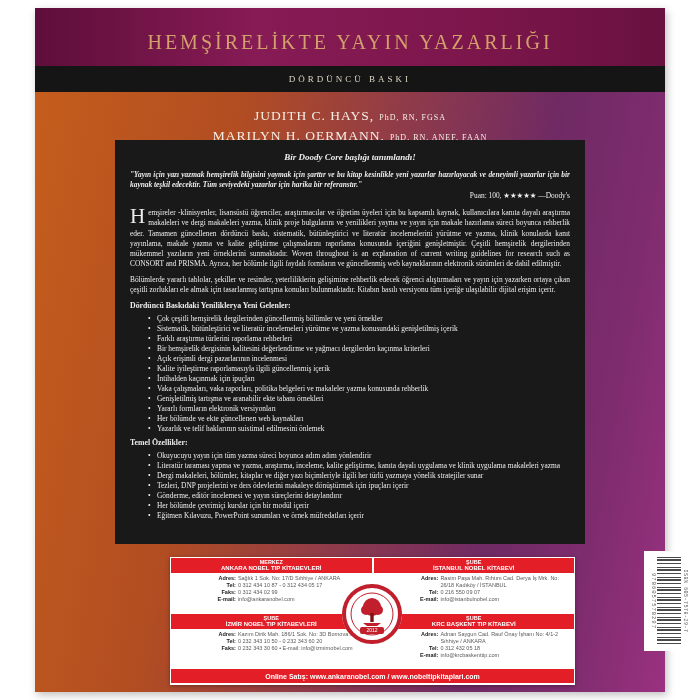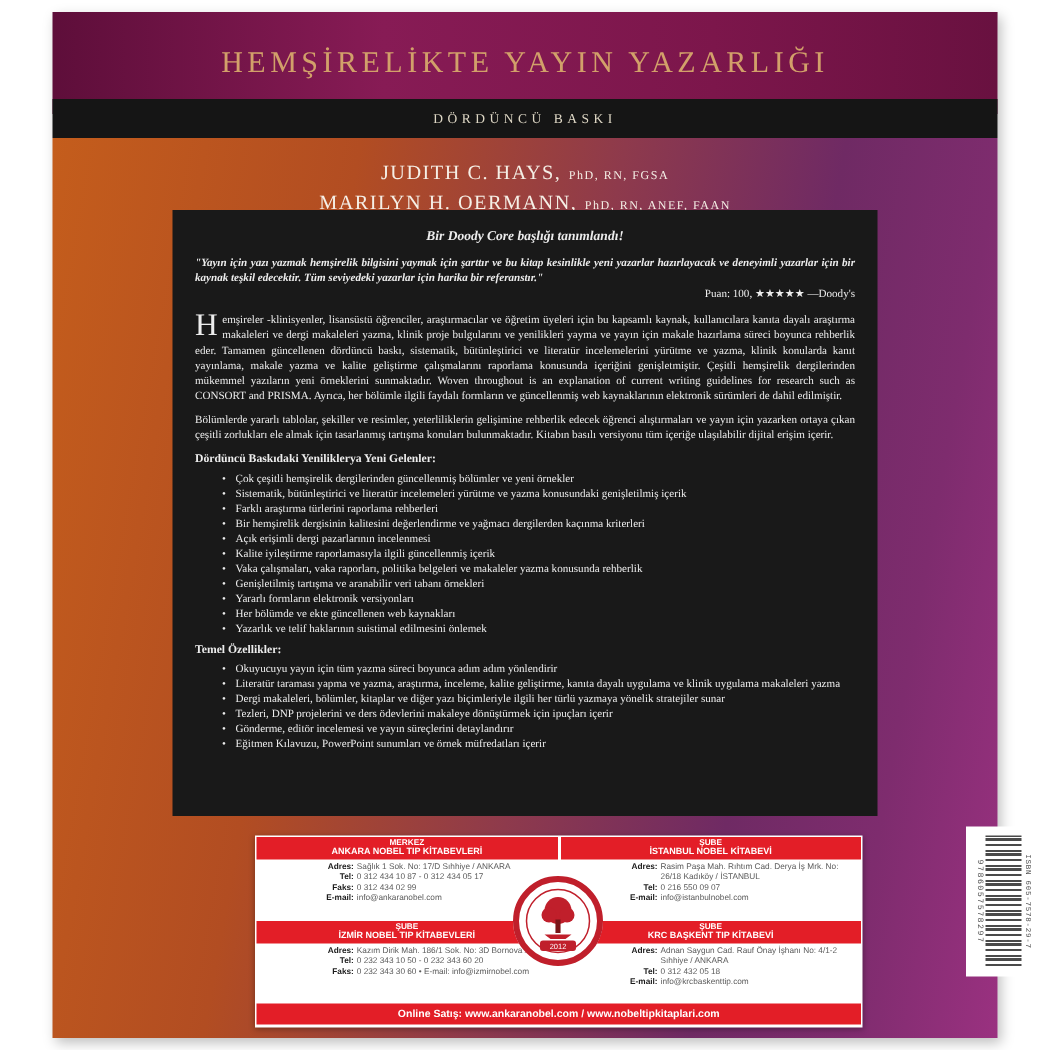--- a/index.html
+++ b/index.html
@@ -95,34 +95,36 @@
     <div class="para">Bölümlerde yararlı tablolar, şekiller ve resimler, yeterliliklerin gelişimine rehberlik edecek öğrenci alıştırmaları ve yayın için yazarken ortaya çıkan çeşitli zorlukları ele almak için tasarlanmış tartışma konuları bulunmaktadır. Kitabın basılı versiyonu tüm içeriğe ulaşılabilir dijital erişim içerir.</div>
 
     <div class="sec-head">Dördüncü Baskıdaki Yeniliklerya Yeni Gelenler:</div>
     <ul class="blist">
       <li>Çok çeşitli hemşirelik dergilerinden güncellenmiş bölümler ve yeni örnekler</li>
       <li>Sistematik, bütünleştirici ve literatür incelemeleri yürütme ve yazma konusundaki genişletilmiş içerik</li>
       <li>Farklı araştırma türlerini raporlama rehberleri</li>
       <li>Bir hemşirelik dergisinin kalitesini değerlendirme ve yağmacı dergilerden kaçınma kriterleri</li>
       <li>Açık erişimli dergi pazarlarının incelenmesi</li>
       <li>Kalite iyileştirme raporlamasıyla ilgili güncellenmiş içerik</li>
+      <li>İntihalden kaçınmak için ipuçları</li>
       <li>Vaka çalışmaları, vaka raporları, politika belgeleri ve makaleler yazma konusunda rehberlik</li>
-      <li>Genişletilmiş tartışma ve aranabilir veri tabanı örnekleri</li>
+      <li>Genişletilmiş tartışma ve aranabilir ekte tabanı örnekleri</li>
       <li>Yararlı formların elektronik versiyonları</li>
       <li>Her bölümde ve ekte güncellenen web kaynakları</li>
       <li>Yazarlık ve telif haklarının suistimal edilmesini önlemek</li>
     </ul>
 
     <div class="sec-head">Temel Özellikler:</div>
     <ul class="blist">
       <li>Okuyucuyu yayın için tüm yazma süreci boyunca adım adım yönlendirir</li>
       <li>Literatür taraması yapma ve yazma, araştırma, inceleme, kalite geliştirme, kanıta dayalı uygulama ve klinik uygulama makaleleri yazma</li>
       <li>Dergi makaleleri, bölümler, kitaplar ve diğer yazı biçimleriyle ilgili her türlü yazmaya yönelik stratejiler sunar</li>
       <li>Tezleri, DNP projelerini ve ders ödevlerini makaleye dönüştürmek için ipuçları içerir</li>
       <li>Gönderme, editör incelemesi ve yayın süreçlerini detaylandırır</li>
+      <li>Her bölümde çevrimiçi kurslar için bir modül içerir</li>
       <li>Eğitmen Kılavuzu, PowerPoint sunumları ve örnek müfredatları içerir</li>
     </ul>
   </div>
 
   <div class="stores">
     <div class="store-grid">
 
       <div class="store">
         <div class="store-header">
           <span class="store-type">MERKEZ</span>

